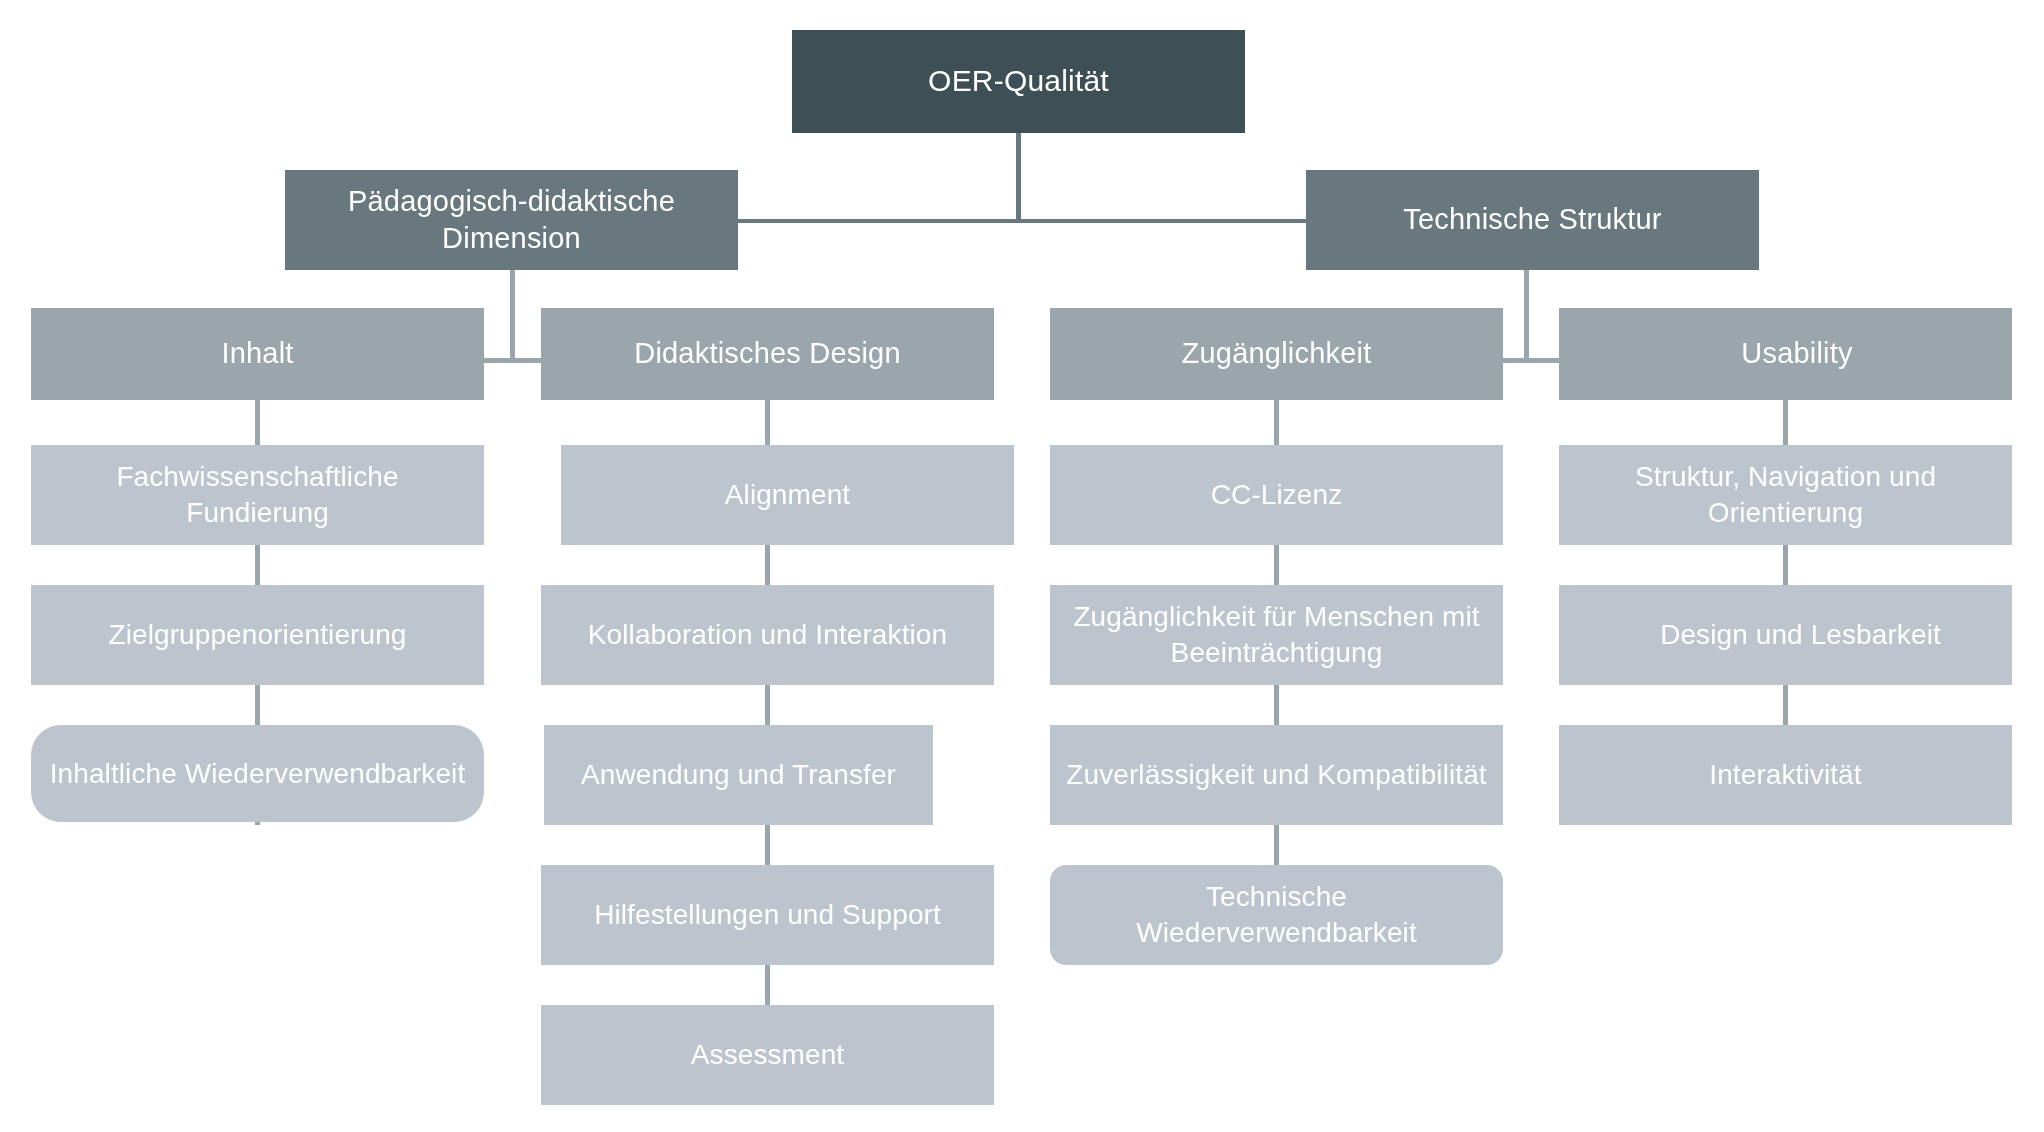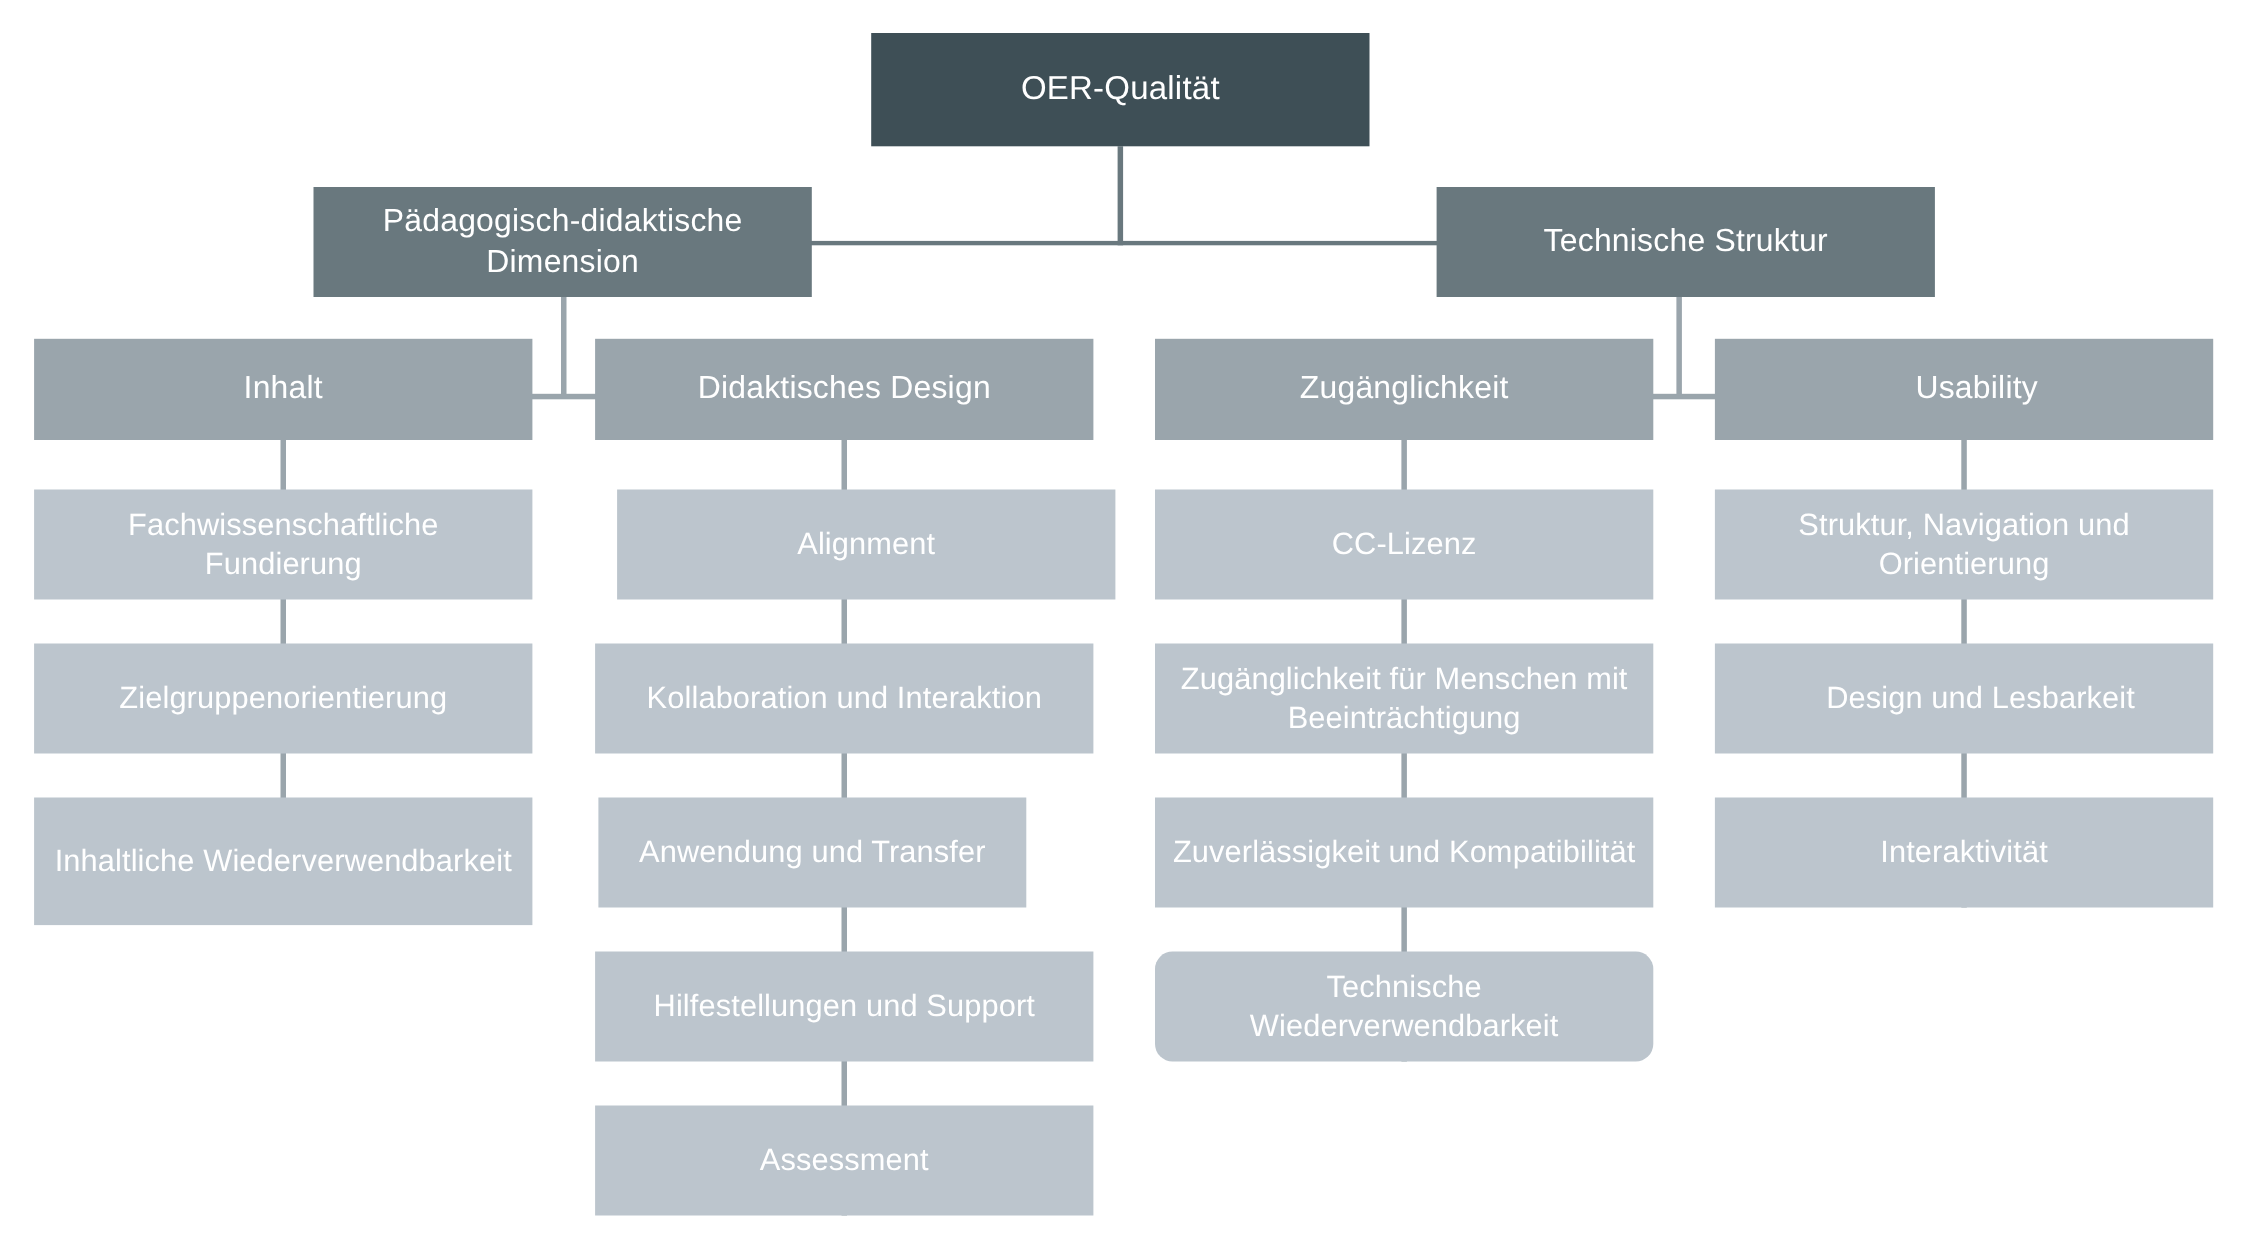--- a/index.html
+++ b/index.html
@@ -87,21 +87,21 @@
   <div class="node node-dim" style="left:285px; top:170px; width:453px; height:100px;">Pädagogisch-didaktische Dimension</div>
   <div class="node node-dim" style="left:1306px; top:170px; width:453px; height:100px;">Technische Struktur</div>
 
   <div class="node node-cat" style="left:31px; top:308px; width:453px; height:92px;">Inhalt</div>
   <div class="node node-cat" style="left:541px; top:308px; width:453px; height:92px;">Didaktisches Design</div>
   <div class="node node-cat" style="left:1050px; top:308px; width:453px; height:92px;">Zugänglichkeit</div>
   <div class="node node-cat" style="left:1559px; top:308px; width:453px; height:92px;padding-left:37px;">Usability</div>
 
   <div class="node node-leaf" style="left:31px; top:445px; width:453px; height:100px;">Fachwissenschaftliche Fundierung</div>
   <div class="node node-leaf" style="left:31px; top:585px; width:453px; height:100px;">Zielgruppenorientierung</div>
-  <div class="node node-leaf" style="left:31px; top:725px; width:453px; height:116px;">Inhaltliche Wiederverwendbarkeit</div>
+  <div class="node node-leaf" style="left:31px; top:725px; width:453px; height:97px;border-radius:30px;">Inhaltliche Wiederverwendbarkeit</div>
 
   <div class="node node-leaf" style="left:541px; top:445px; width:453px; height:100px;margin-left:20px;">Alignment</div>
   <div class="node node-leaf" style="left:541px; top:585px; width:453px; height:100px;">Kollaboration und Interaktion</div>
   <div class="node node-leaf" style="left:544px; top:725px; width:389px; height:100px;">Anwendung und Transfer</div>
   <div class="node node-leaf" style="left:541px; top:865px; width:453px; height:100px;">Hilfestellungen und Support</div>
   <div class="node node-leaf" style="left:541px; top:1005px; width:453px; height:100px;">Assessment</div>
 
   <div class="node node-leaf" style="left:1050px; top:445px; width:453px; height:100px;">CC-Lizenz</div>
   <div class="node node-leaf" style="left:1050px; top:585px; width:453px; height:100px;">Zugänglichkeit für Menschen mit Beeinträchtigung</div>
   <div class="node node-leaf" style="left:1050px; top:725px; width:453px; height:100px;">Zuverlässigkeit und Kompatibilität</div>

